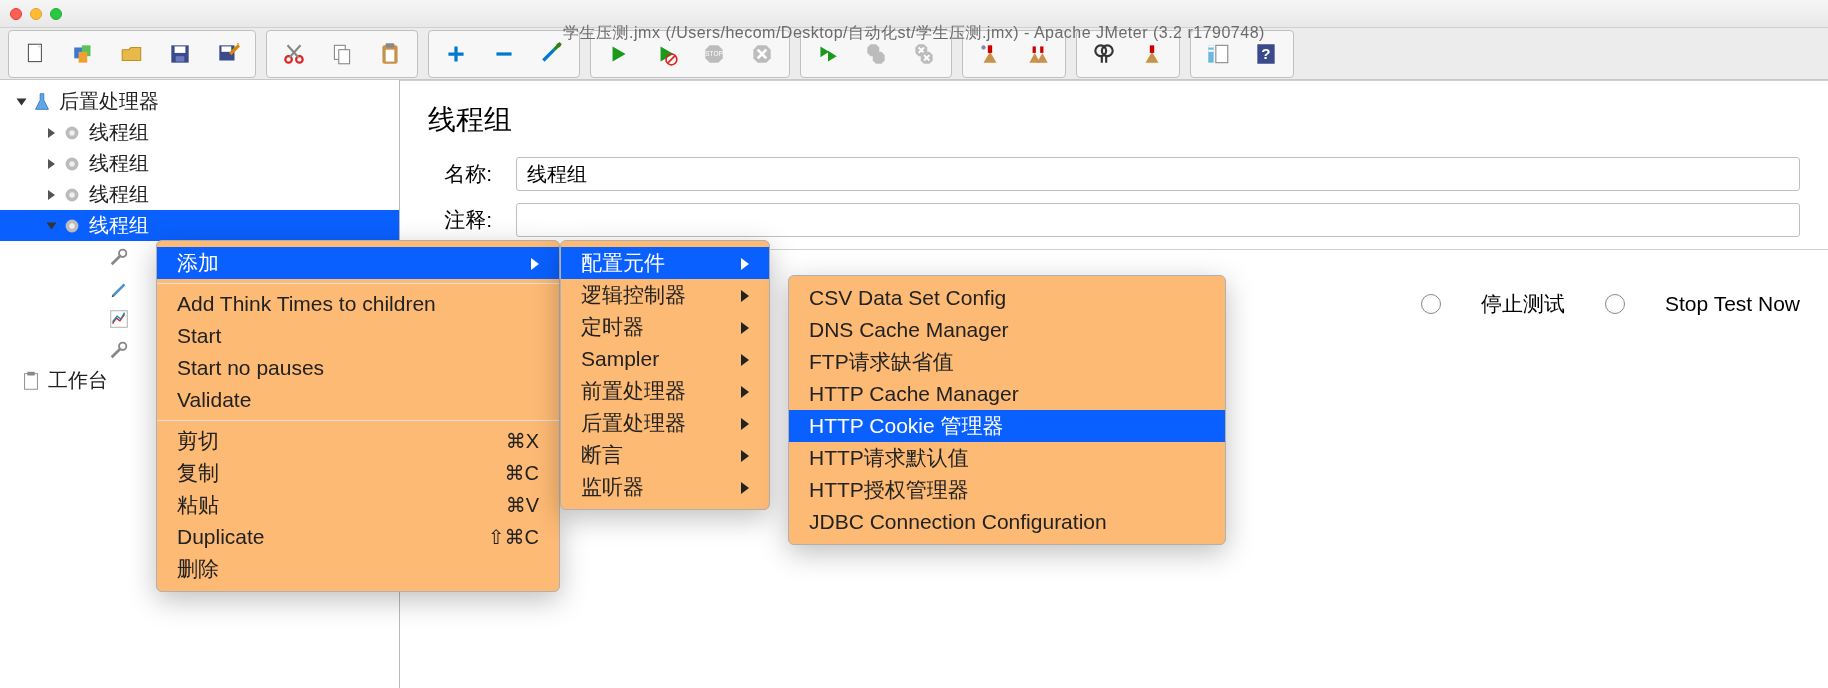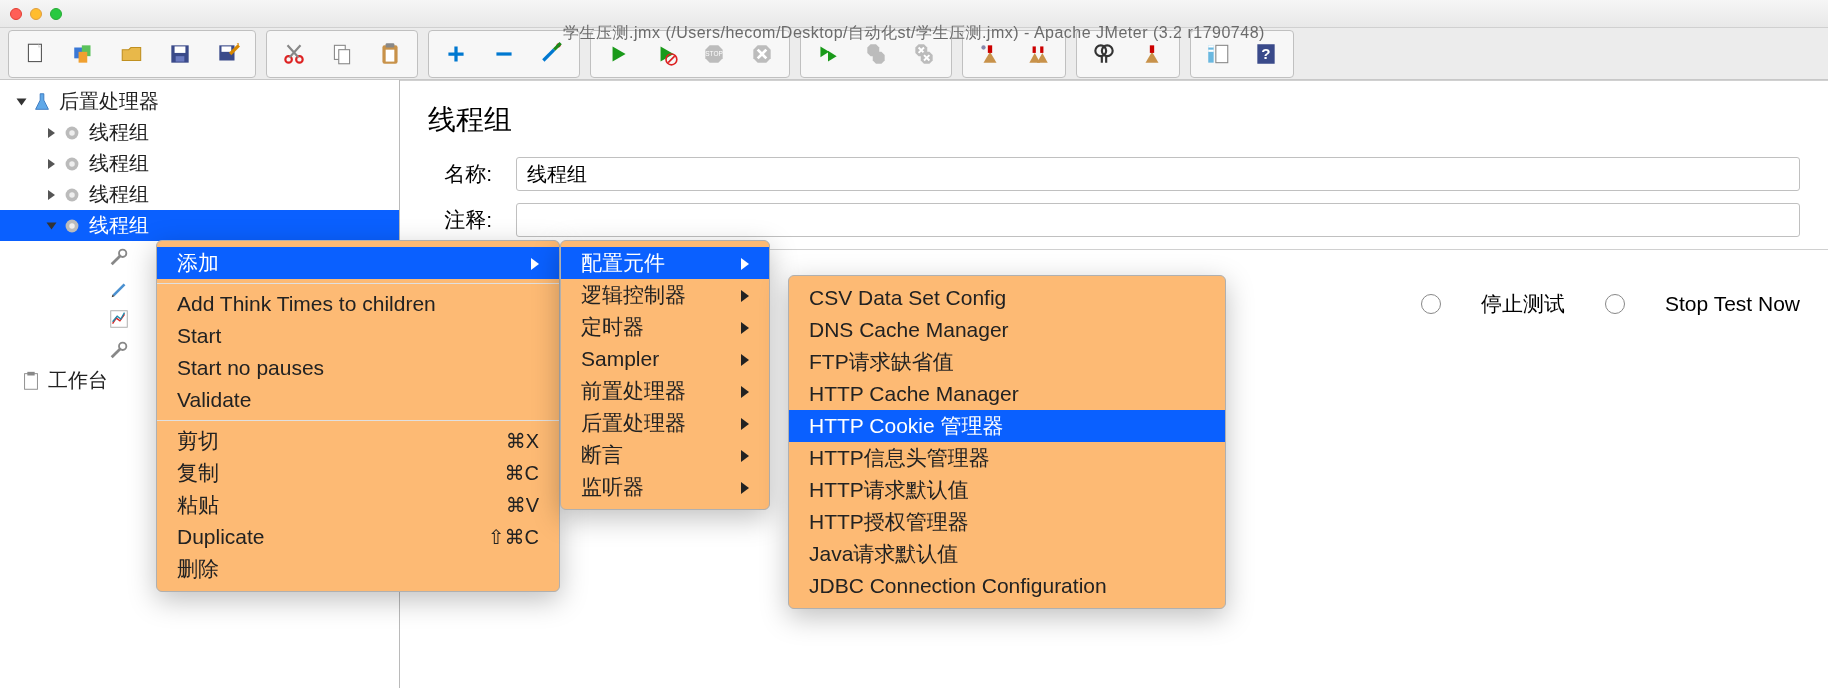--- a/index.html
+++ b/index.html
@@ -450,27 +450,21 @@
   <div class="ctx-item">
       <span>FTP请求缺省值</span>
     </div>
   <div class="ctx-item">
       <span>HTTP Cache Manager</span>
     </div>
   <div class="ctx-item hl">
       <span>HTTP Cookie 管理器</span>
     </div>
   <div class="ctx-item">
-      <span>HTTP信息头管理器</span>
-    </div>
-  <div class="ctx-item">
       <span>HTTP请求默认值</span>
     </div>
   <div class="ctx-item">
       <span>HTTP授权管理器</span>
     </div>
   <div class="ctx-item">
-      <span>Java请求默认值</span>
-    </div>
-  <div class="ctx-item">
       <span>JDBC Connection Configuration</span>
     </div>
 </div>
 
 </body></html>

